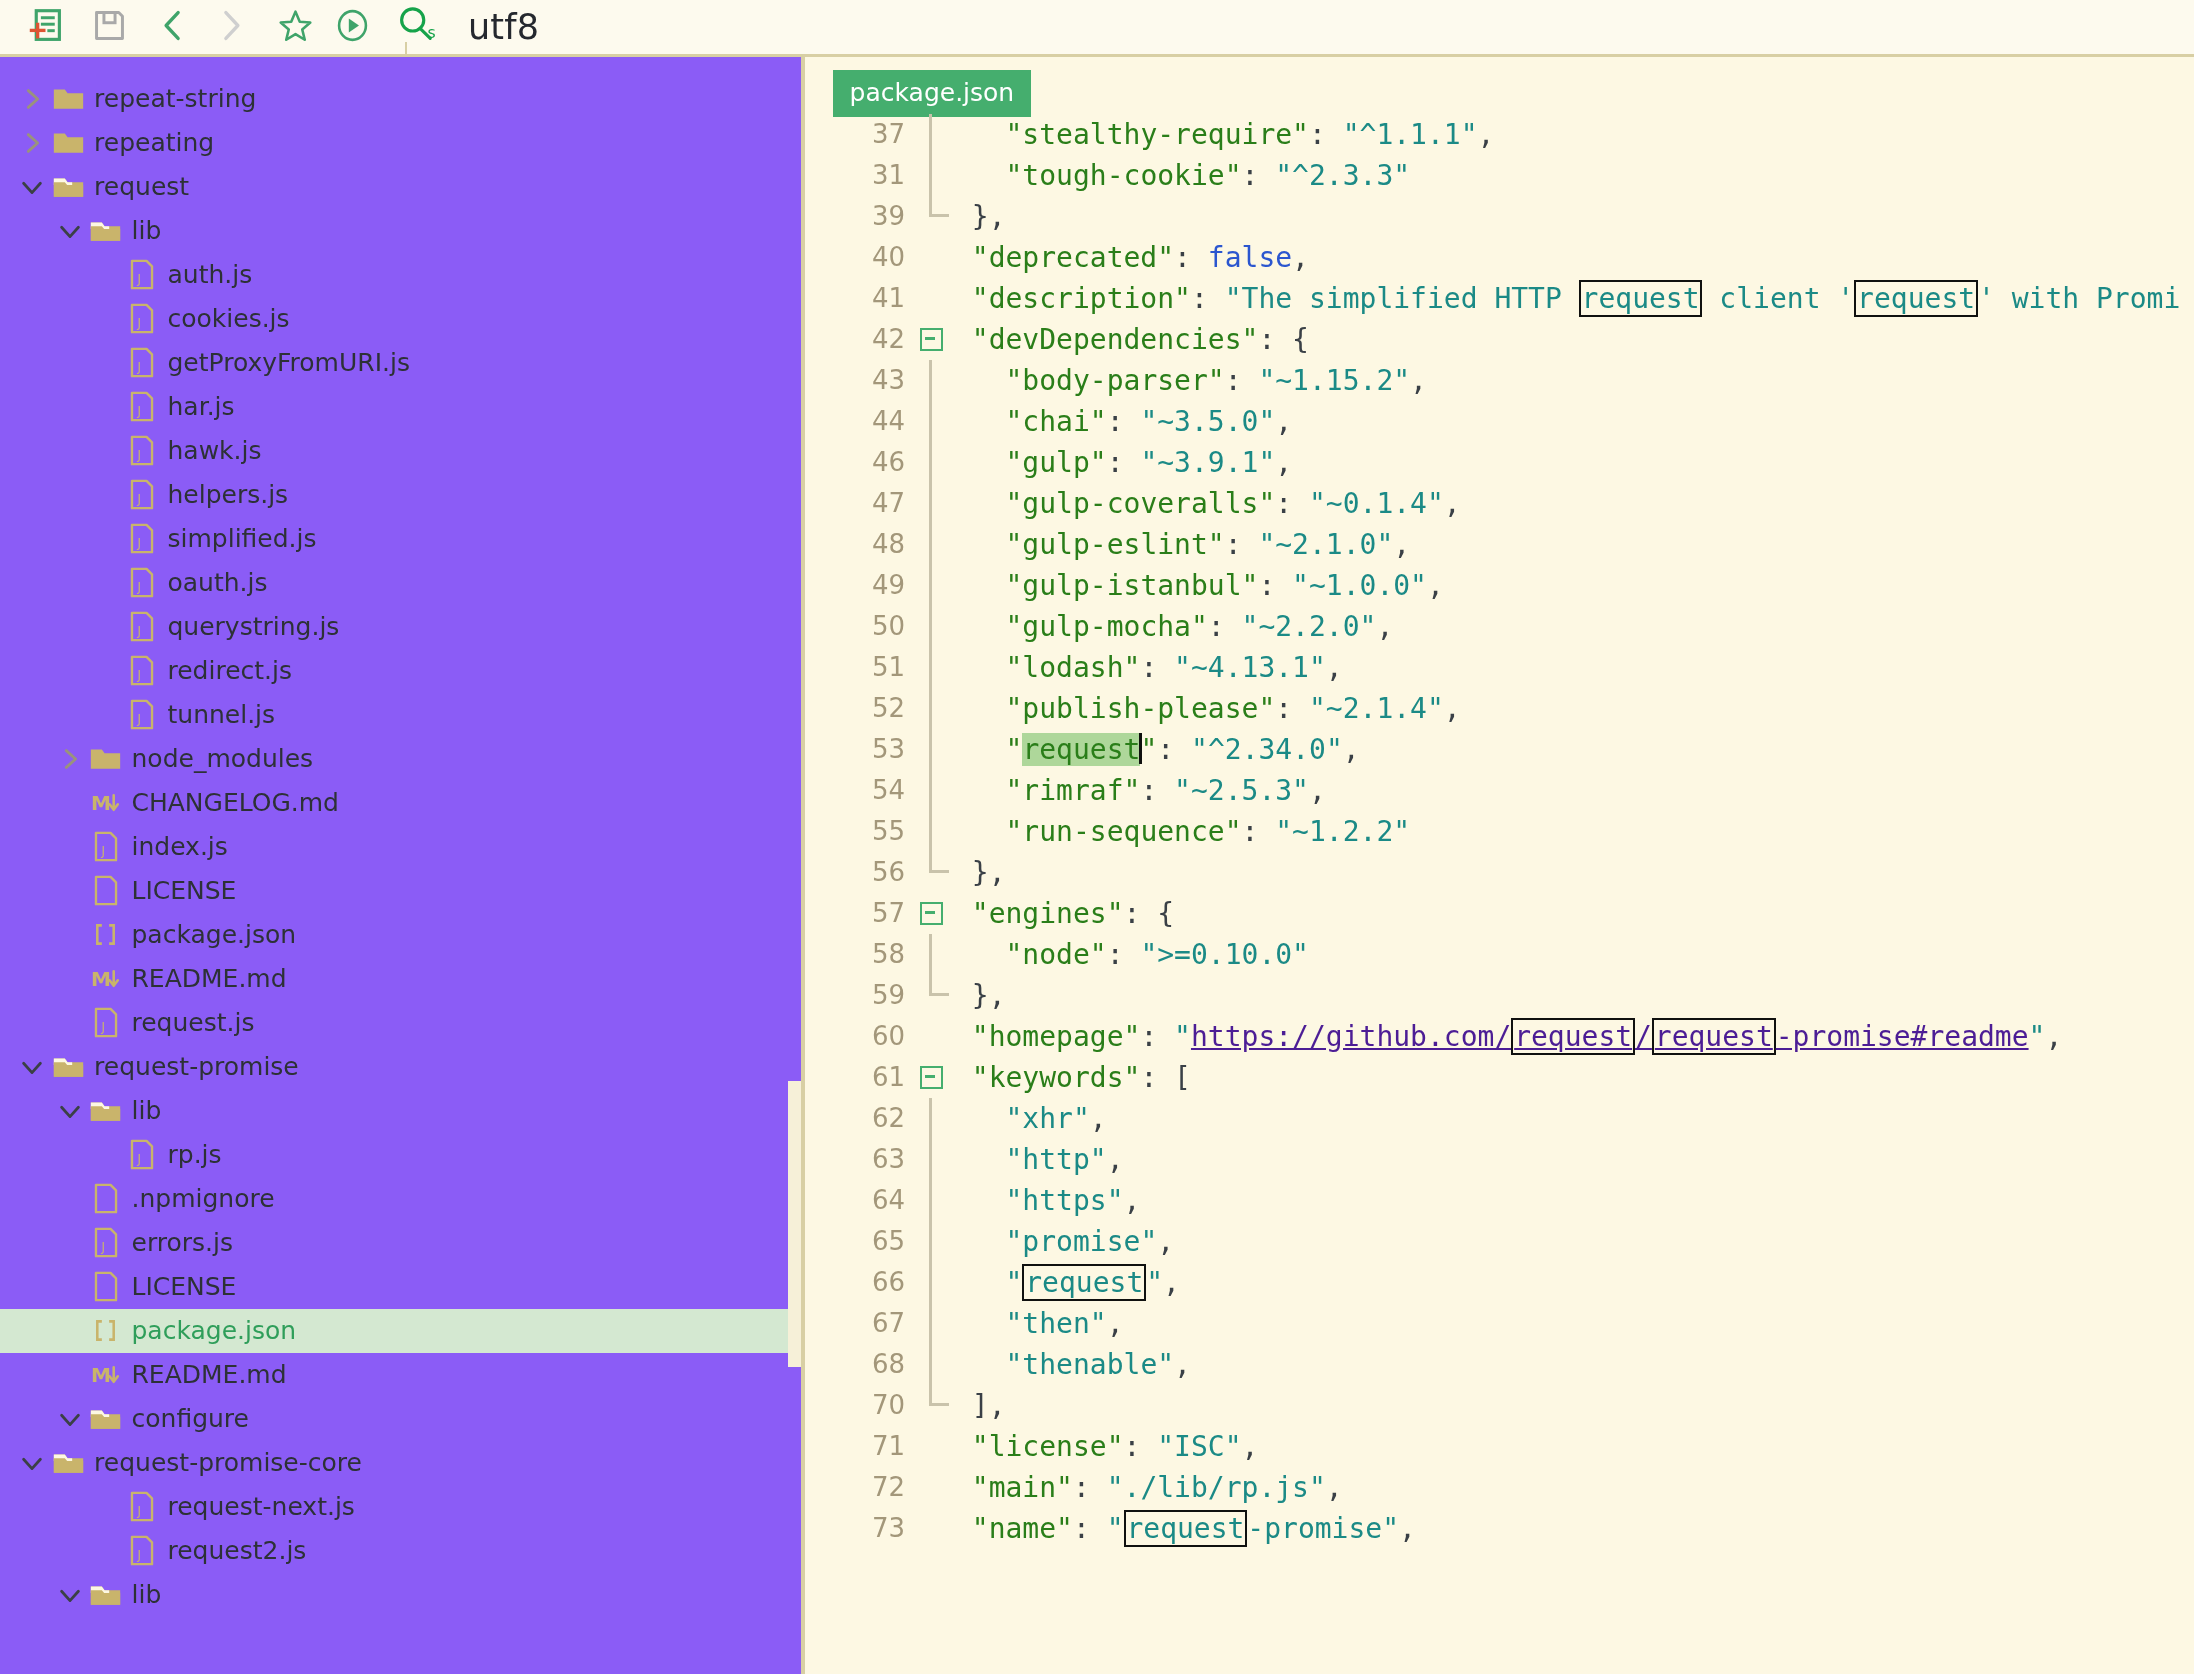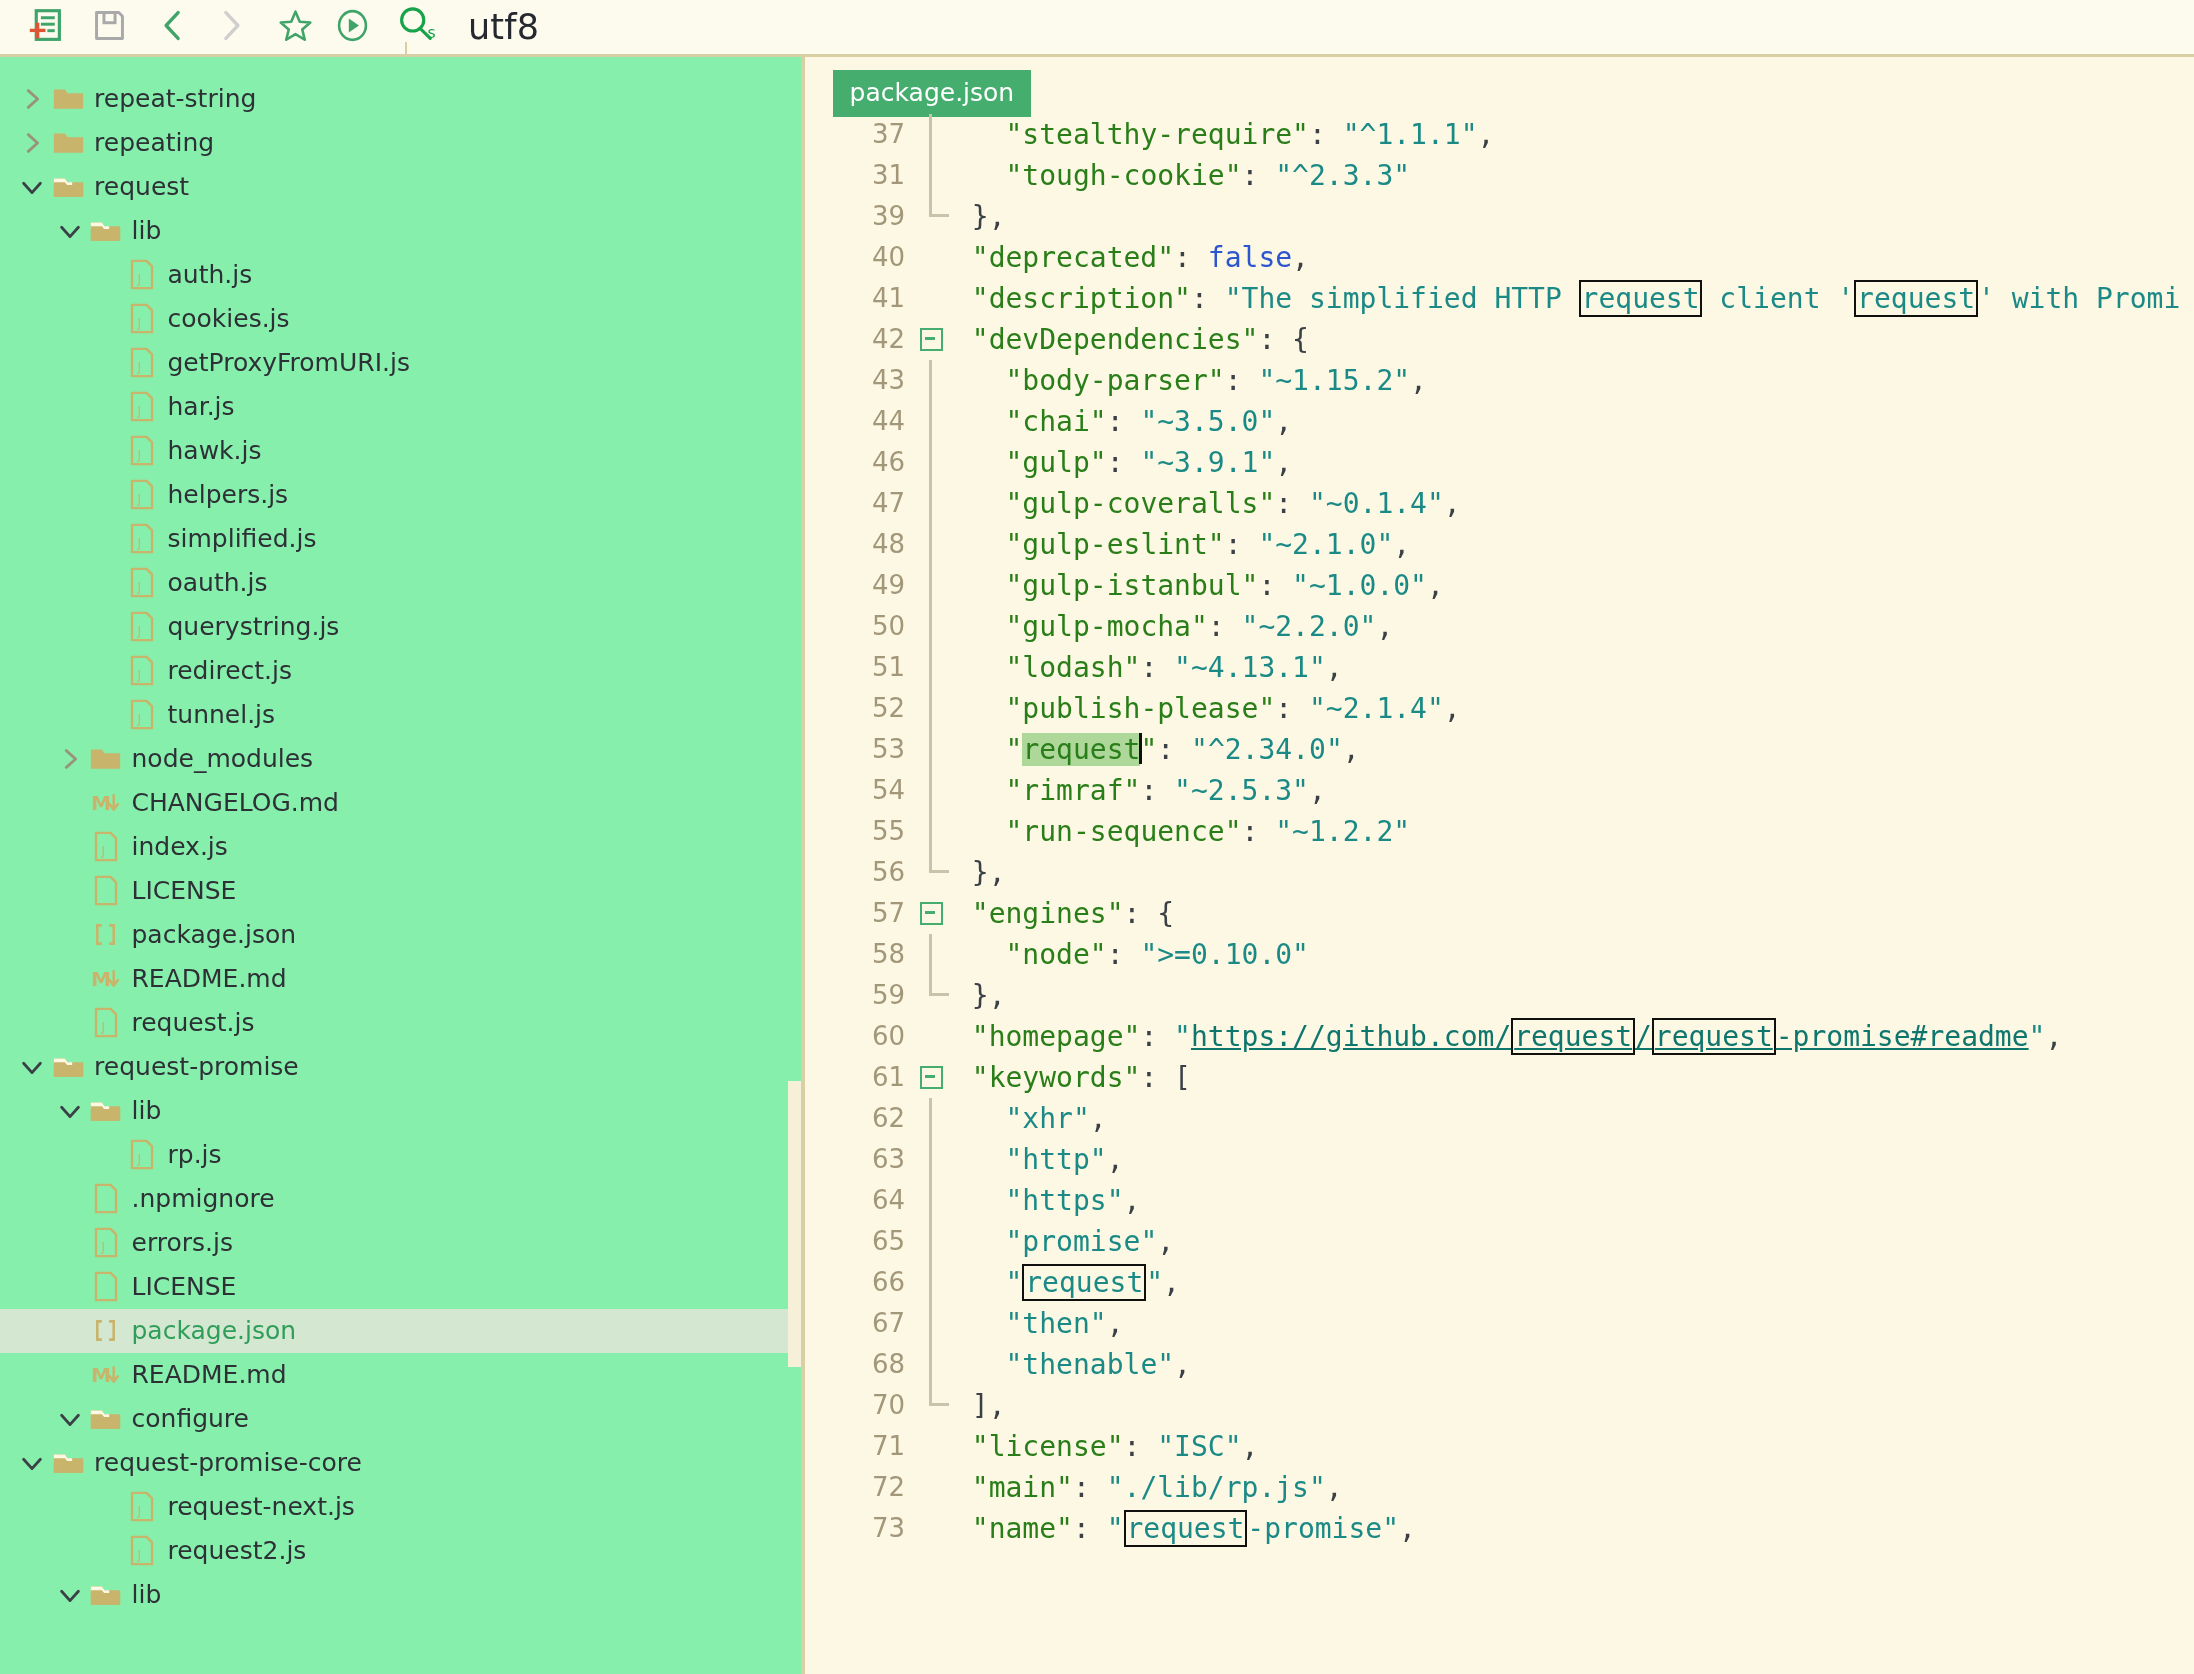--- a/index.html
+++ b/index.html
@@ -40,21 +40,21 @@
 
   
   .toolbar-rule{height:2.8px;background:#d8cfa4;width:100%;}
 
   
   .split{flex:1 1 auto;display:flex;min-height:0;position:relative;}
 
   
   .sidebar{
     width:805px;flex:0 0 805px;
-    background:#86efac;
+    background:#8b5cf6;
     position:relative;
     overflow:hidden;
   }
   .tree{padding-top:20px;}
   .row{
     height:44px;display:flex;align-items:center;
     font-size:25px;color:#2d3136;
     white-space:nowrap;
     font-family:"DejaVu Sans",sans-serif;
   }
@@ -114,21 +114,21 @@
   }
   .fold .box:after{
     content:"";position:absolute;left:3.7px;top:7.4px;width:10px;height:2.8px;background:#45ae6e;
   }
   .txt{flex:1 1 auto;padding-left:14.8px;}
 
   .k{color:#2a7e19;}          
   .s{color:#1b8a86;}          
   .p{color:#3a4046;}          
   .b{color:#2b56cf;}          
-  .lnk{color:#0f766e;text-decoration:underline;}
+  .lnk{color:#4c1d95;text-decoration:underline;}
   .hit{border:2.8px solid #10110f;box-sizing:border-box;padding:0 0.9px;}
   .hit-cur{background:#aed79a;}
   .caret{display:inline-block;width:3.7px;height:31px;background:#10110f;
          vertical-align:-5.5px;margin:0 -1.8px;}
 </style>
 </head>
 <body>
 
 <div class="app">
 

